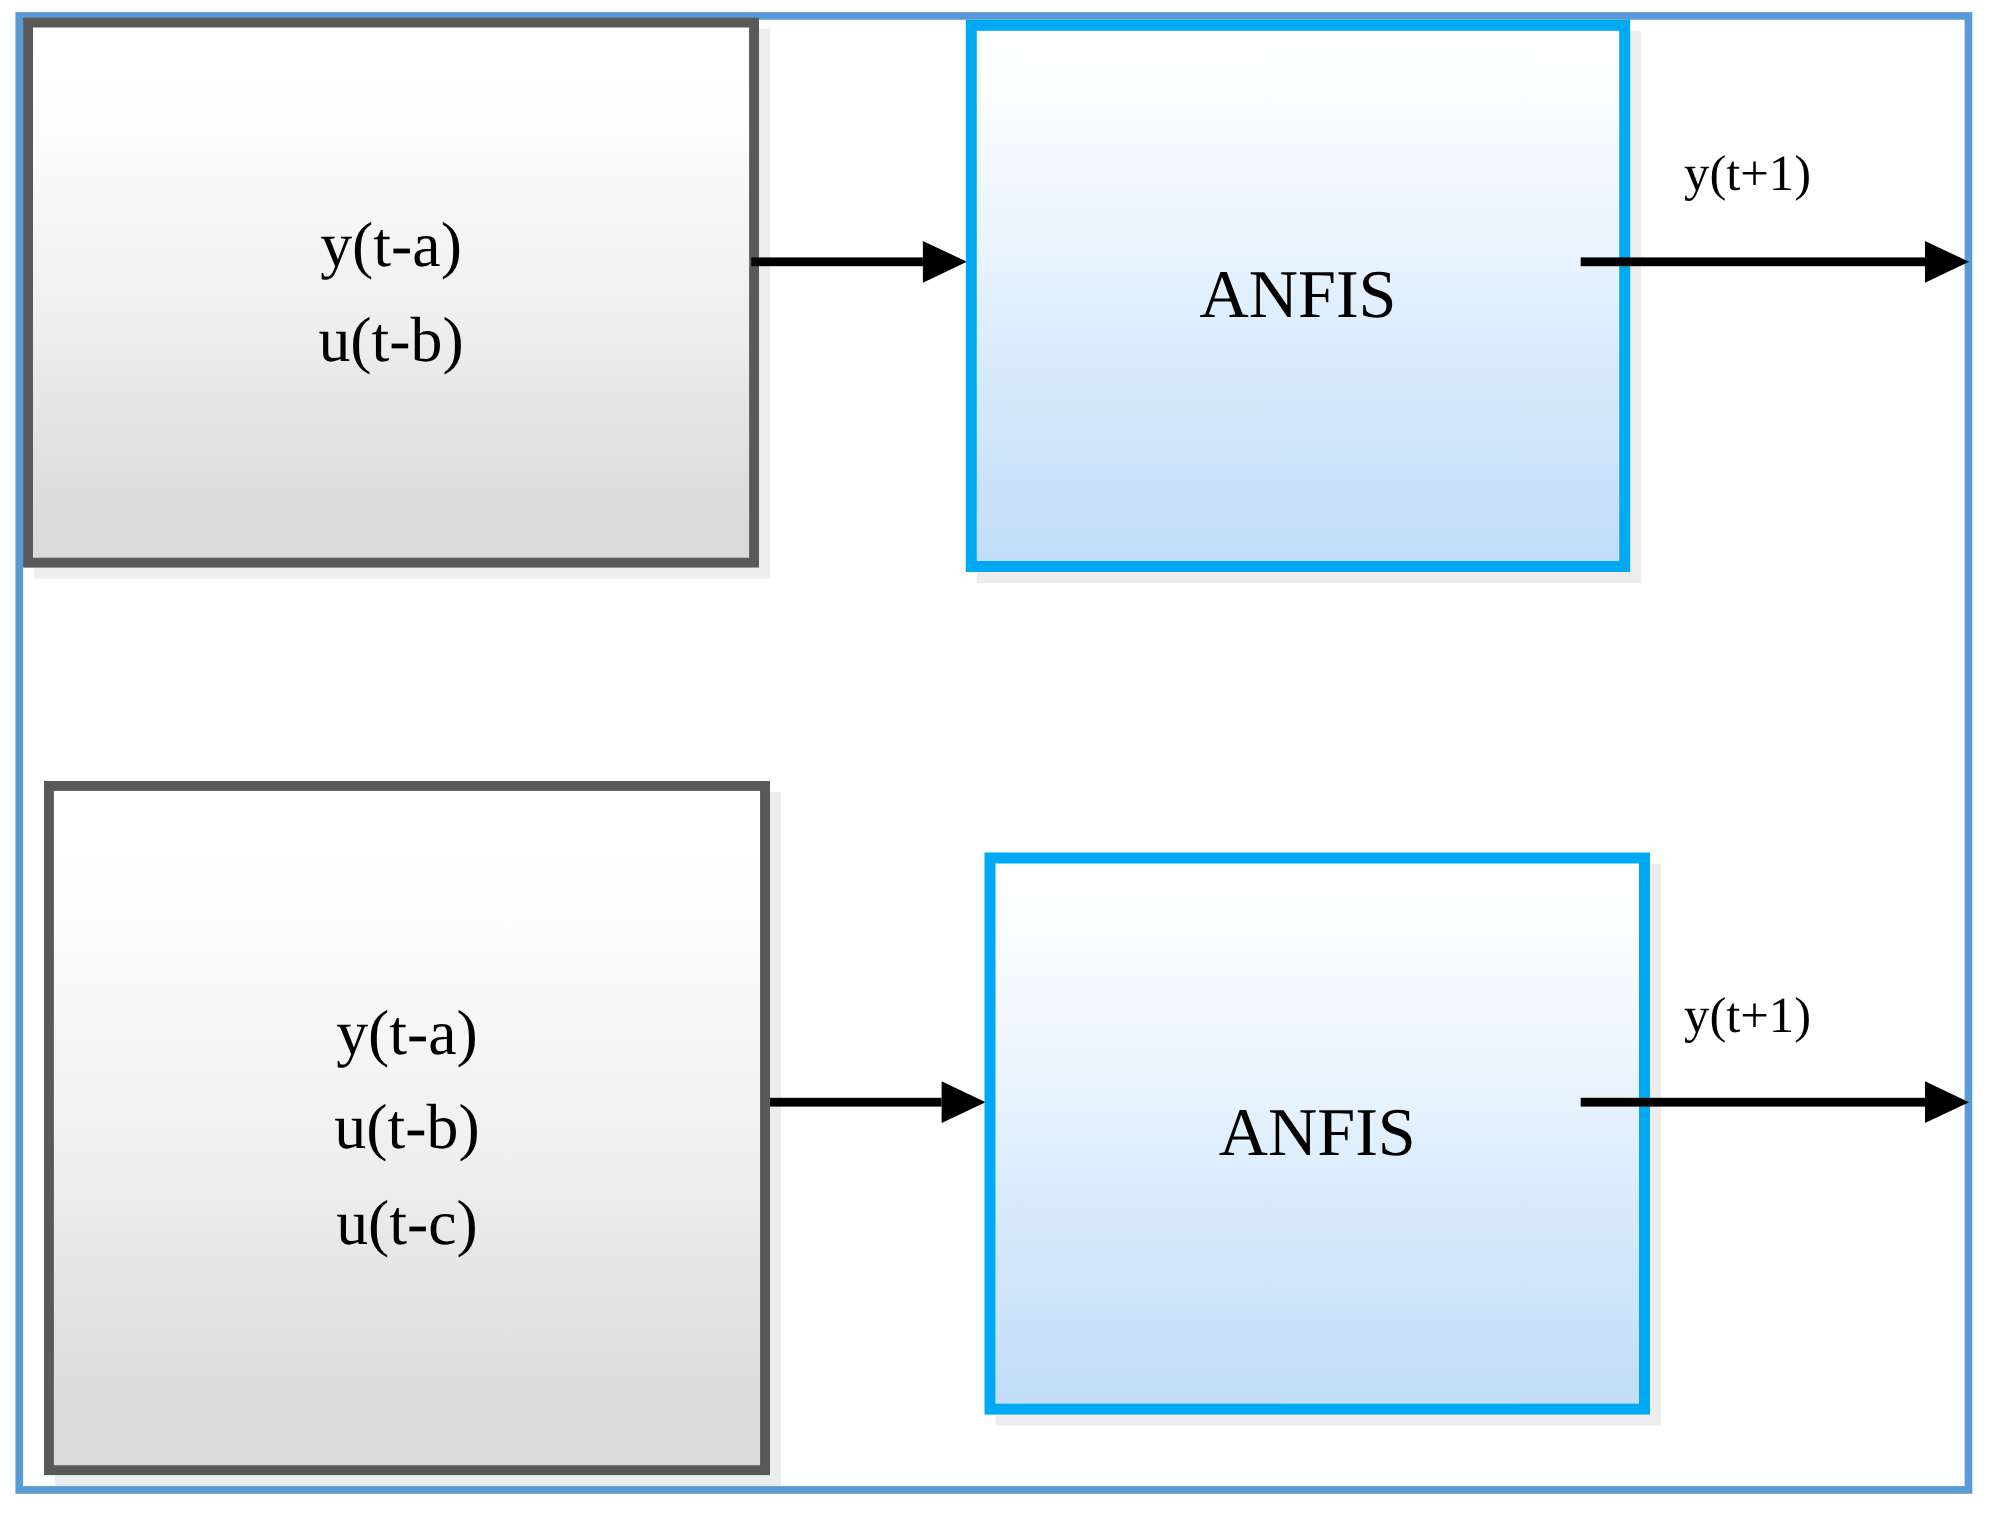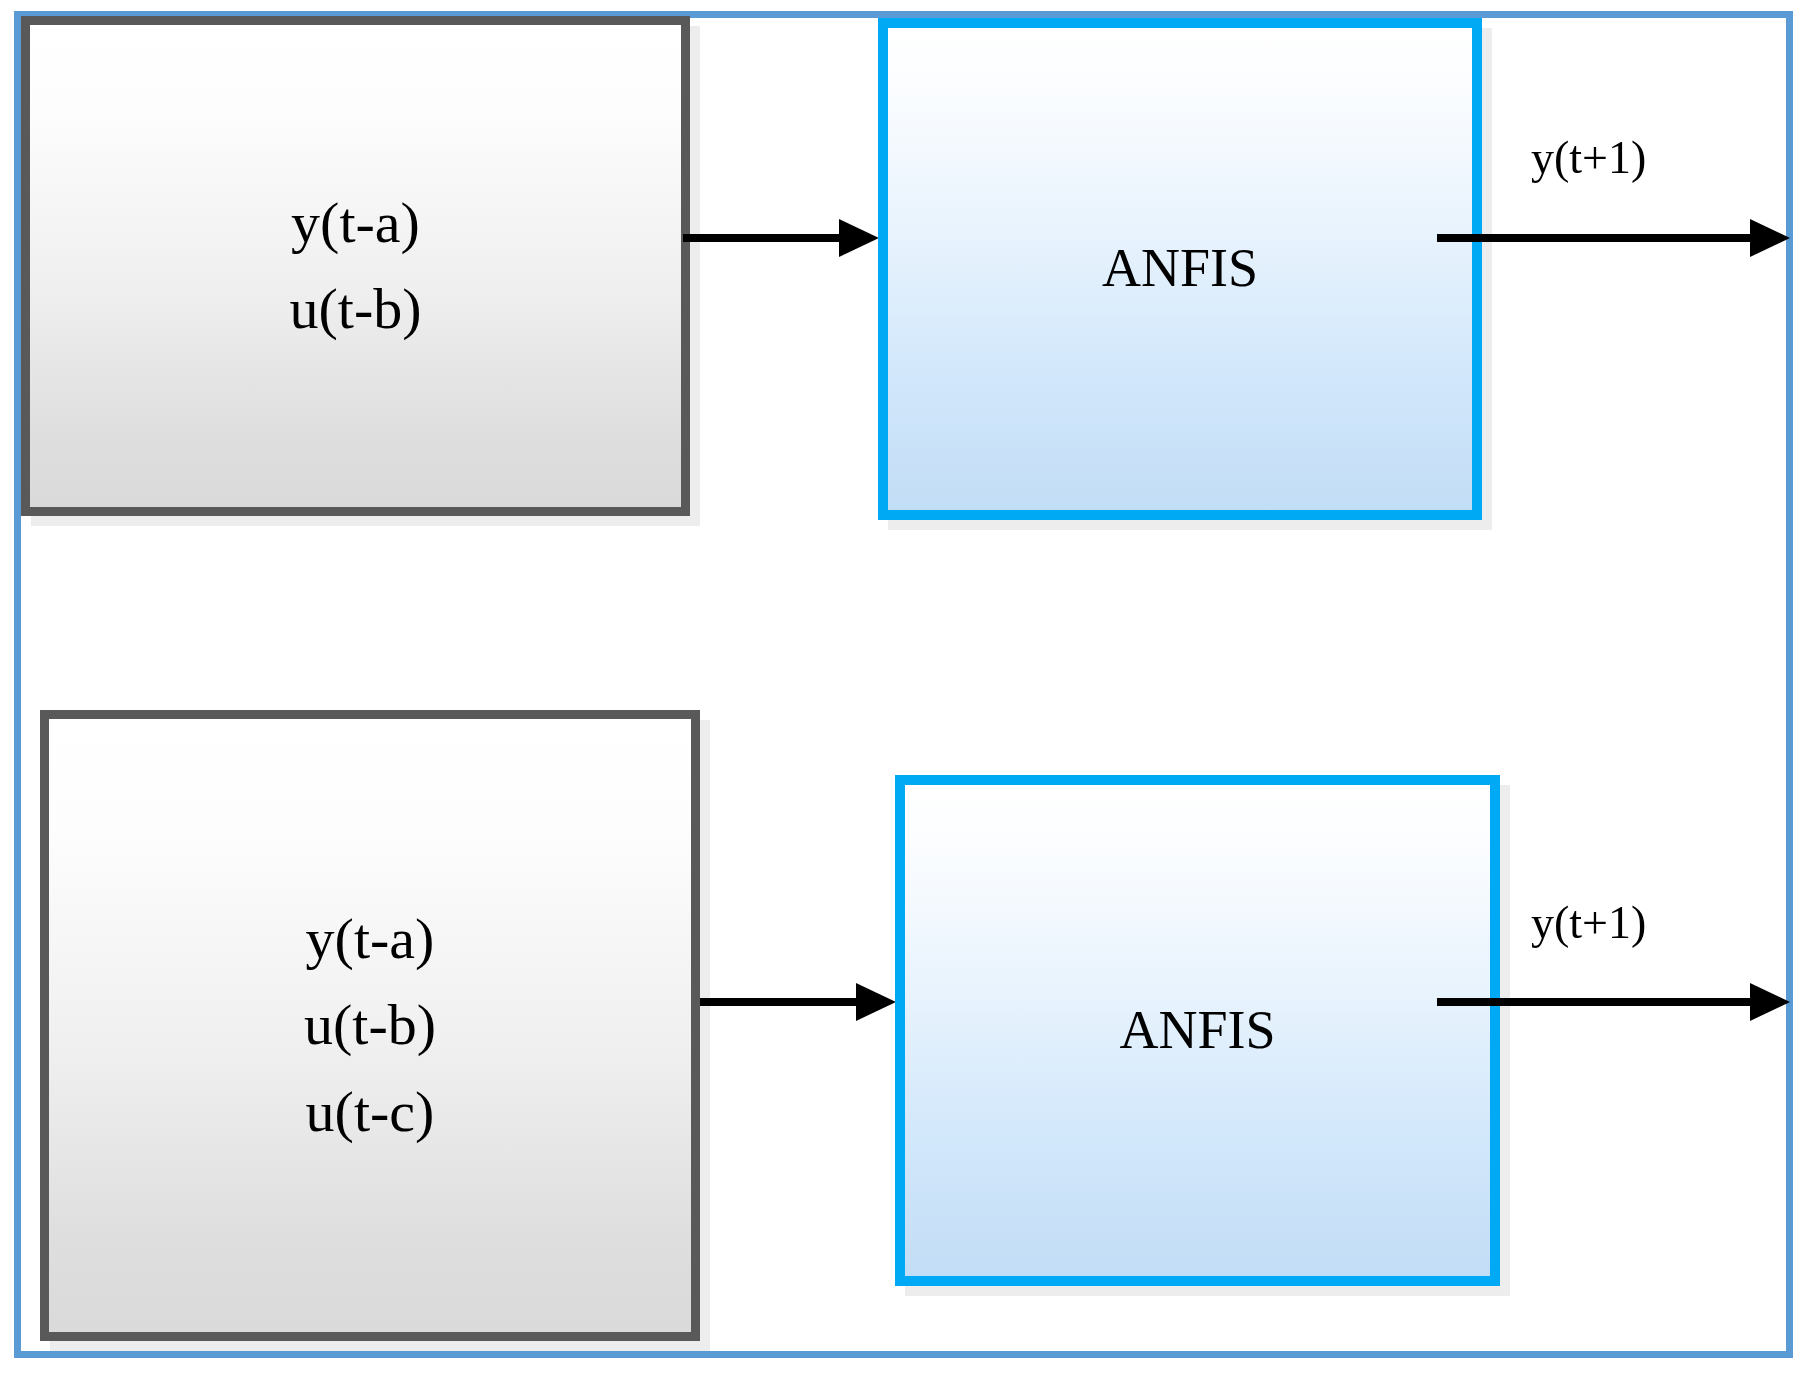--- a/index.html
+++ b/index.html
@@ -45,21 +45,21 @@
     border: 9px solid #595959;
     background: linear-gradient(to bottom, #ffffff 0%, #fdfdfd 18%, #efefef 55%, #dedede 85%, #dadada 100%);
     box-shadow: 10px 10px 0 0 rgba(0,0,0,0.07);
     font-size: 58px;
   }
 
   .box-model {
     border: 10px solid #00a9f4;
     background: linear-gradient(to bottom, #ffffff 0%, #fbfdff 12%, #e8f3fd 42%, #d3e8fb 70%, #c2ddf6 100%);
     box-shadow: 10px 10px 0 0 rgba(0,0,0,0.07);
-    font-size: 54px;
+    font-size: 62px;
   }
 
   .box .line {
     display: block;
     white-space: nowrap;
   }
   .box-input .line { margin: 6px 0; }
   .box-model .line { margin: 2px 0; }
 
   

